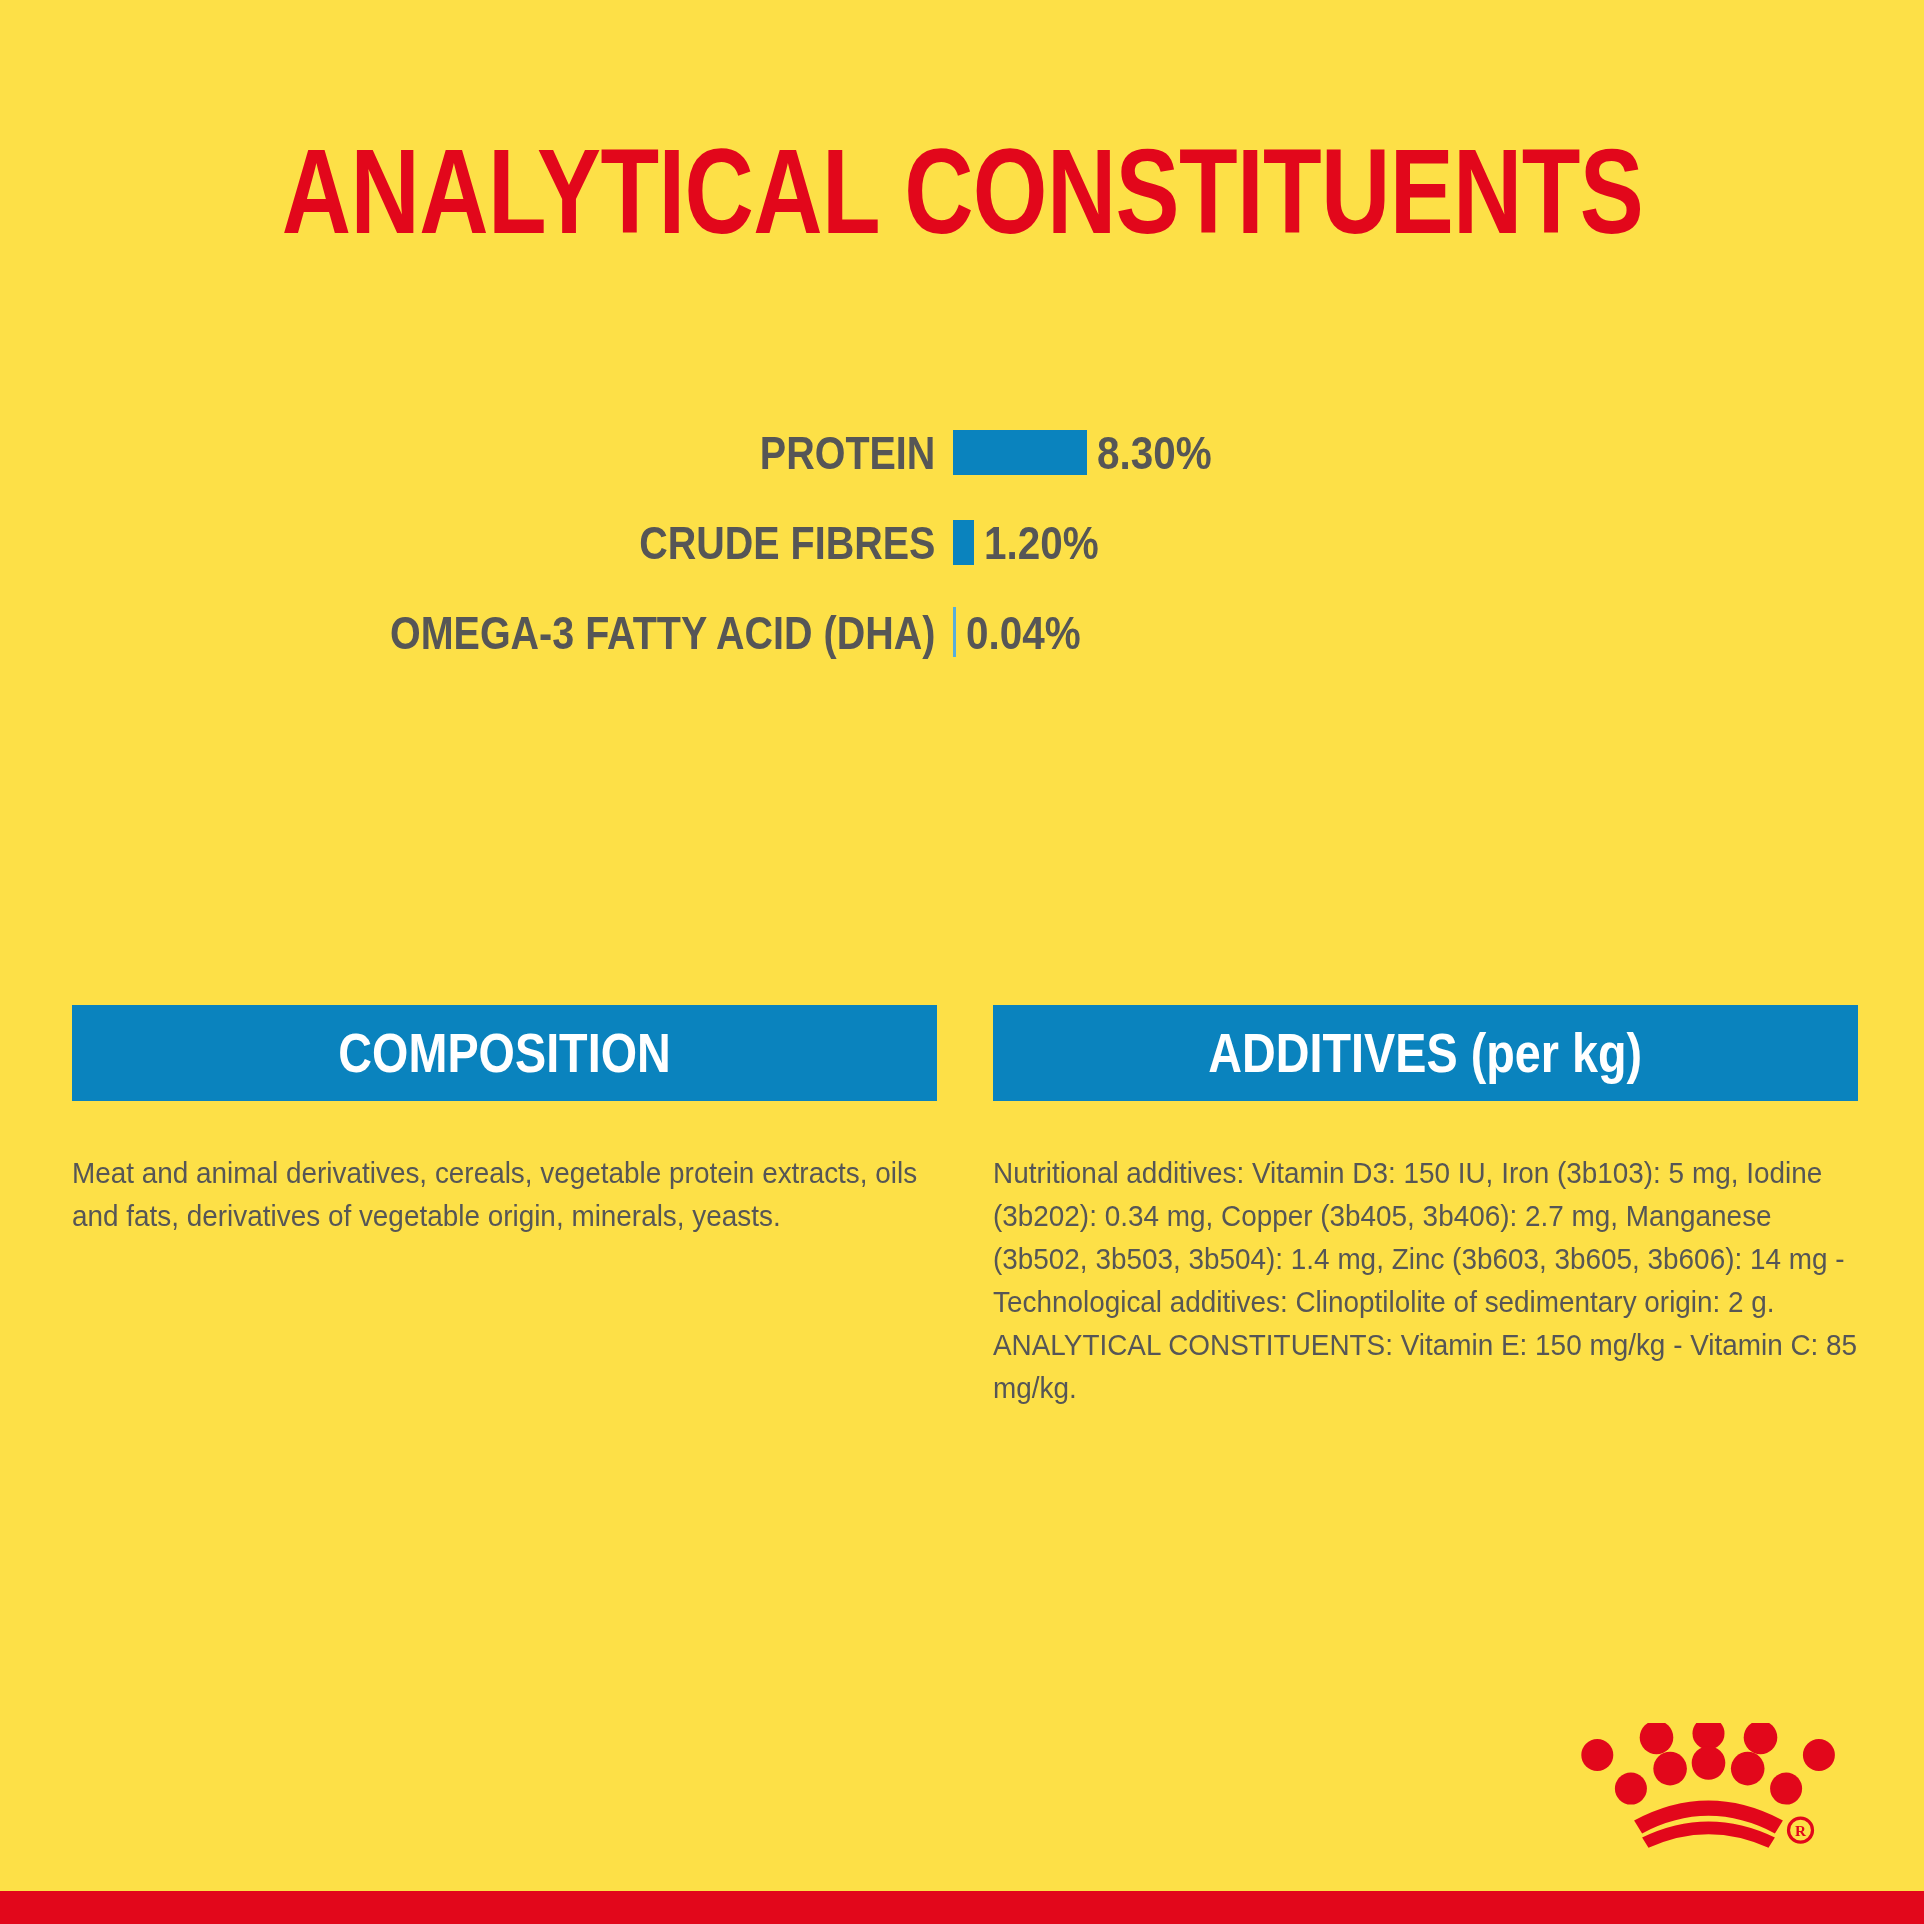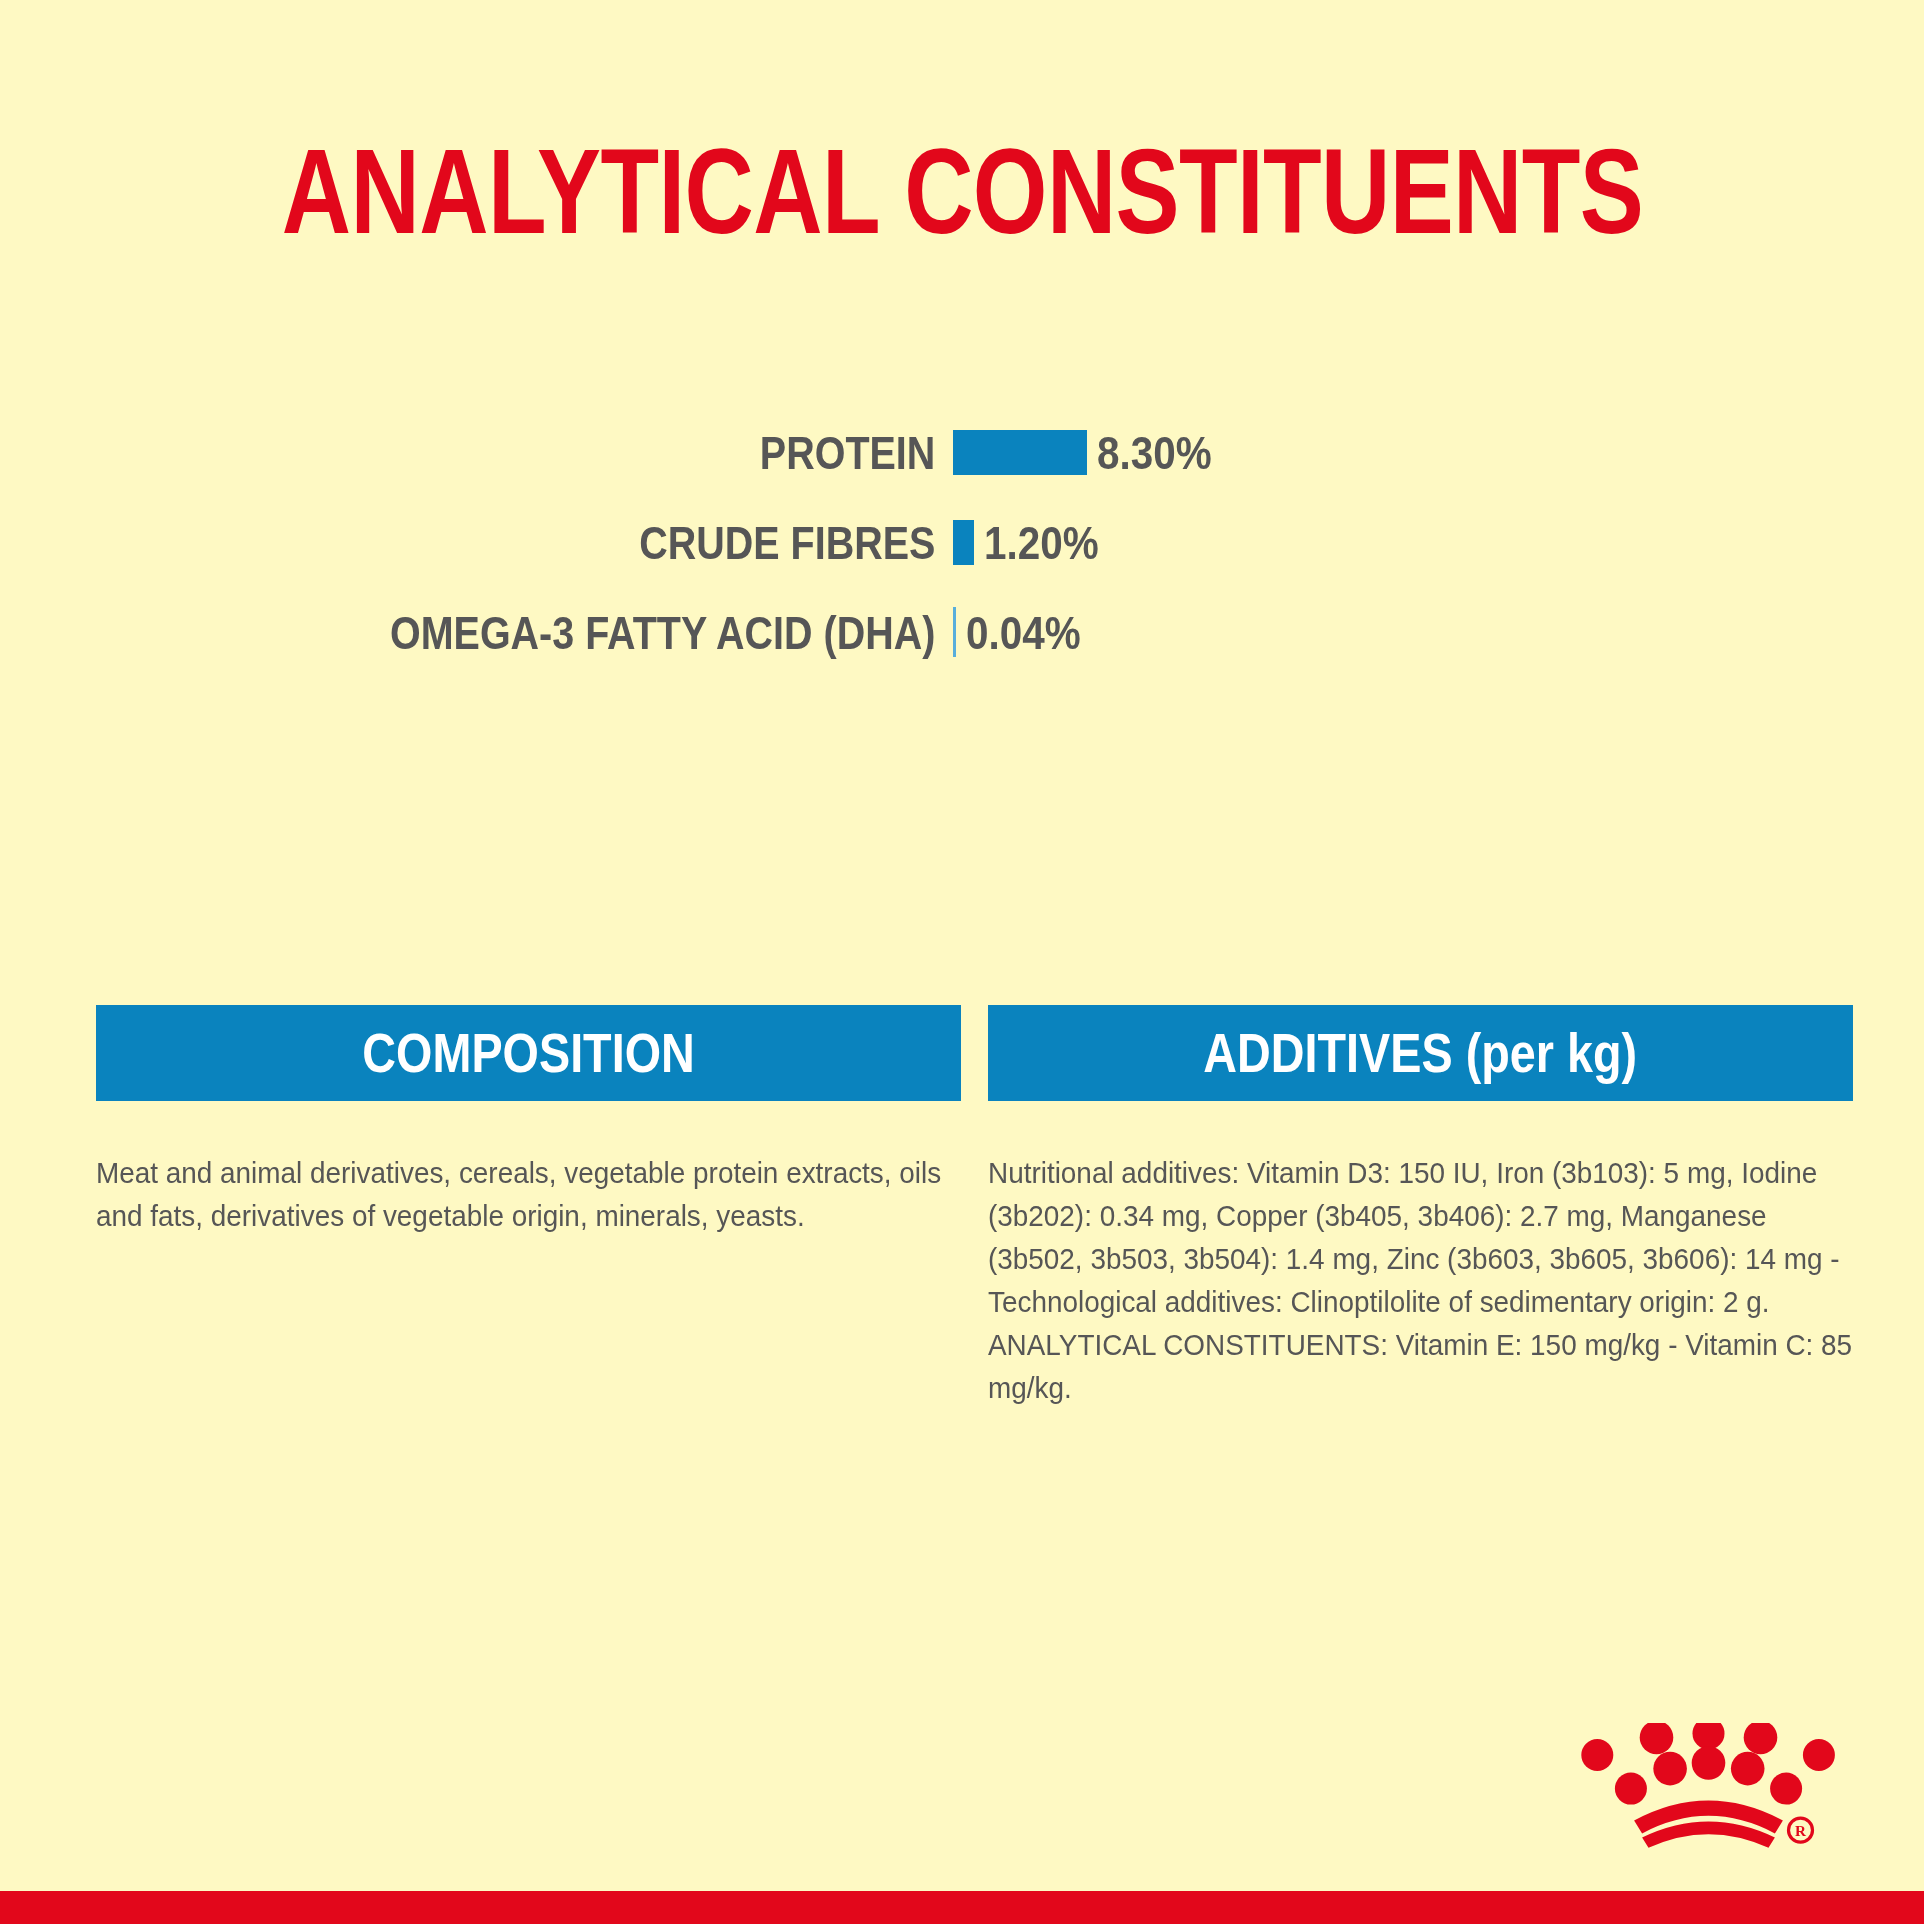--- a/index.html
+++ b/index.html
@@ -4,21 +4,21 @@
 <style>
   html, body {
     margin: 0;
     padding: 0;
     background: #ffffff;
   }
   .page {
     position: relative;
     width: 1925px;
     height: 1925px;
-    background: #fef9c3;
+    background: #fde047;
     overflow: hidden;
     font-family: "Liberation Sans", sans-serif;
   }
 
   
   .title {
     position: absolute;
     left: 0;
     top: 47px;
     width: 1925px;
@@ -86,25 +86,25 @@
     line-height: 47px;
     white-space: nowrap;
     transform: scaleX(0.86);
     transform-origin: left center;
     margin-left: 9.6px;
   }
 
   
   .panels {
     position: absolute;
-    left: 96px;
+    left: 72px;
     top: 1005px;
     width: 1768px;
     display: flex;
-    gap: 27px;
+    gap: 56px;
   }
   .panel { width: 865px; }
   .panel-header {
     background: #0A83BE;
     height: 96px;
     display: flex;
     align-items: center;
     justify-content: center;
   }
   .panel-header-text {

